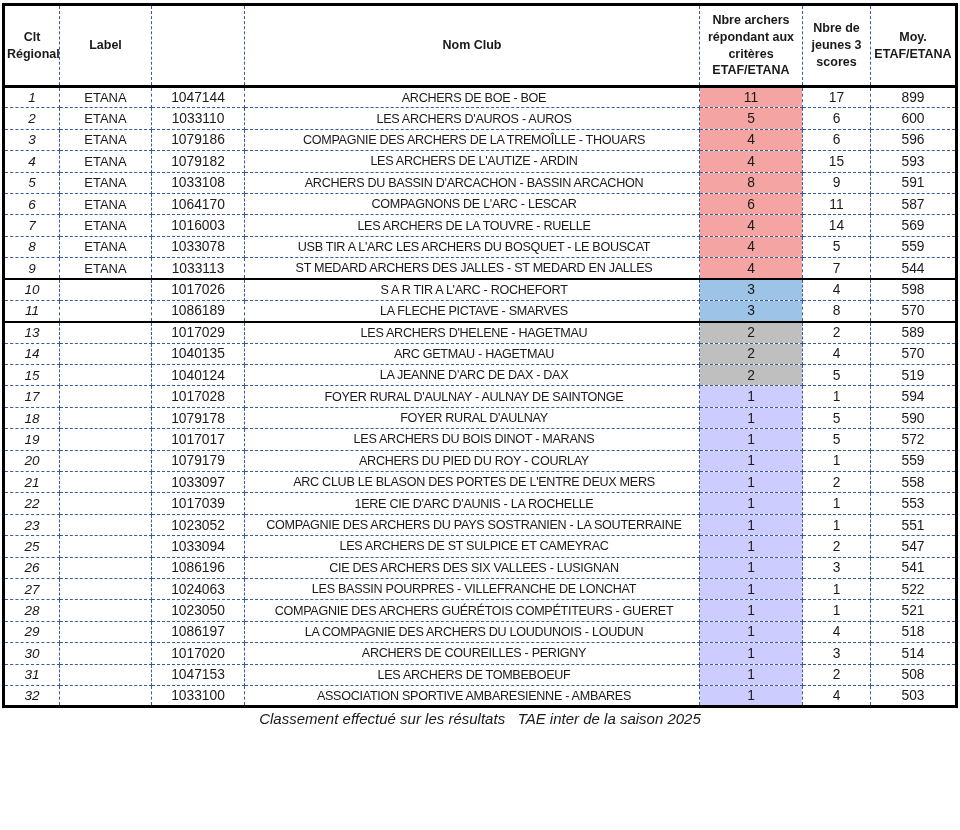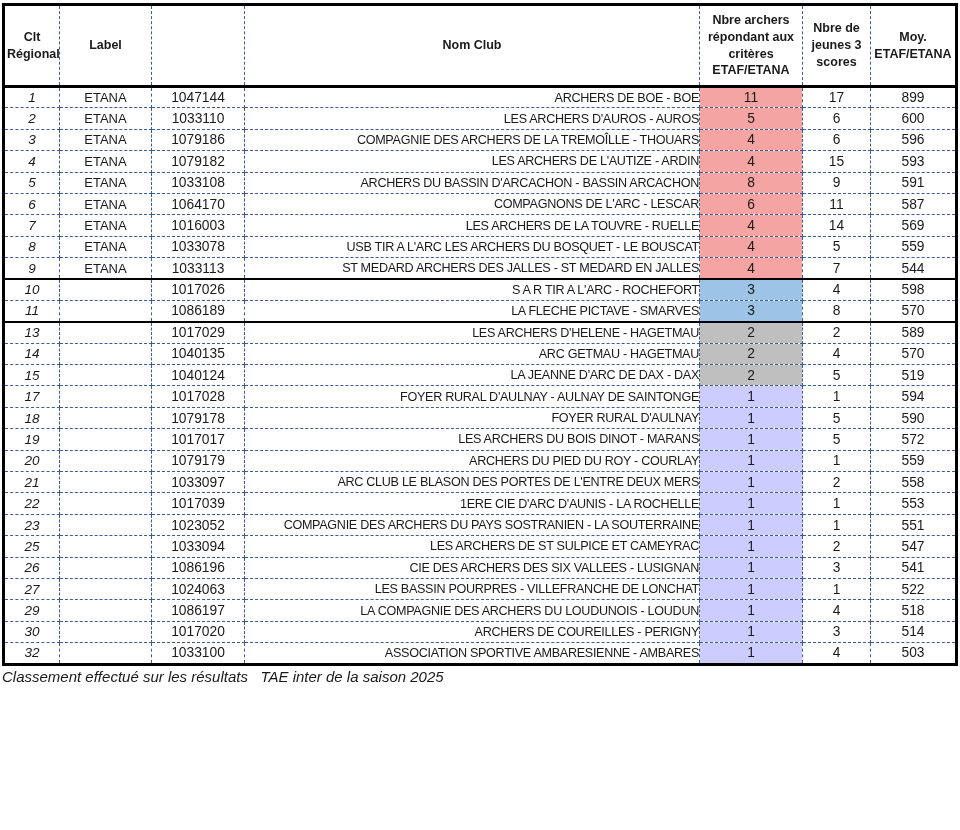--- a/index.html
+++ b/index.html
@@ -50,30 +50,30 @@
     padding: 0;
     overflow: hidden;
     white-space: nowrap;
   }
   td:last-child { border-right: none; }
   tbody tr:last-child td { border-bottom: none; margin-top: 28px; }
 
   td.cell-rank  { font-style: italic; font-size: 13.5px; }
   td.cell-label { font-size: 13px; }
   td.cell-club  {
-    text-align: right;
+    text-align: center;
     padding-left: 4px;
     font-size: 12.6px;
     letter-spacing: -0.3px;
   }
   tr.gstart td { border-top: 2.5px solid #000; }
 
   .footer-note {
     width: 956px;
-    text-align: left;
+    text-align: center;
     font-style: italic;
     font-size: 15px;
     margin-top: 2px;
     white-space: pre;
   }
 </style>
 </head>
 <body>
 
 <div class="sheet">
@@ -316,38 +316,56 @@
         <tr>
     <td class="cell-rank">27</td>
     <td class="cell-label"></td>
     <td class="cell-code">1024063</td>
     <td class="cell-club">LES BASSIN POURPRES - VILLEFRANCHE DE LONCHAT</td>
     <td class="cell-archers" style="background: rgb(204, 204, 255);">1</td>
     <td class="cell-jeunes">1</td>
     <td class="cell-moy">522</td>
   </tr>
         <tr>
+    <td class="cell-rank">28</td>
+    <td class="cell-label"></td>
+    <td class="cell-code">1023050</td>
+    <td class="cell-club">COMPAGNIE DES ARCHERS GUÉRÉTOIS COMPÉTITEURS - GUERET</td>
+    <td class="cell-archers" style="background: rgb(204, 204, 255);">1</td>
+    <td class="cell-jeunes">1</td>
+    <td class="cell-moy">521</td>
+  </tr>
+        <tr>
     <td class="cell-rank">29</td>
     <td class="cell-label"></td>
     <td class="cell-code">1086197</td>
     <td class="cell-club">LA COMPAGNIE DES ARCHERS DU LOUDUNOIS - LOUDUN</td>
     <td class="cell-archers" style="background: rgb(204, 204, 255);">1</td>
     <td class="cell-jeunes">4</td>
     <td class="cell-moy">518</td>
   </tr>
         <tr>
     <td class="cell-rank">30</td>
     <td class="cell-label"></td>
     <td class="cell-code">1017020</td>
     <td class="cell-club">ARCHERS DE COUREILLES - PERIGNY</td>
     <td class="cell-archers" style="background: rgb(204, 204, 255);">1</td>
     <td class="cell-jeunes">3</td>
     <td class="cell-moy">514</td>
   </tr>
         <tr>
+    <td class="cell-rank">31</td>
+    <td class="cell-label"></td>
+    <td class="cell-code">1047153</td>
+    <td class="cell-club">LES ARCHERS DE TOMBEBOEUF</td>
+    <td class="cell-archers" style="background: rgb(204, 204, 255);">1</td>
+    <td class="cell-jeunes">2</td>
+    <td class="cell-moy">508</td>
+  </tr>
+        <tr>
     <td class="cell-rank">32</td>
     <td class="cell-label"></td>
     <td class="cell-code">1033100</td>
     <td class="cell-club">ASSOCIATION SPORTIVE AMBARESIENNE - AMBARES</td>
     <td class="cell-archers" style="background: rgb(204, 204, 255);">1</td>
     <td class="cell-jeunes">4</td>
     <td class="cell-moy">503</td>
   </tr>
       </tbody>
   </table>

